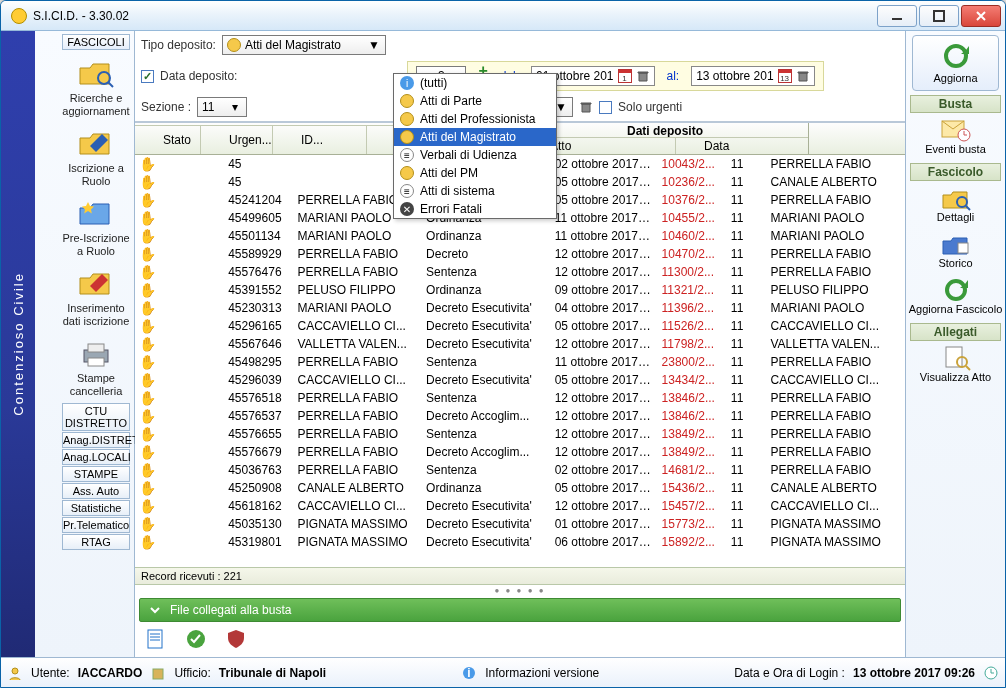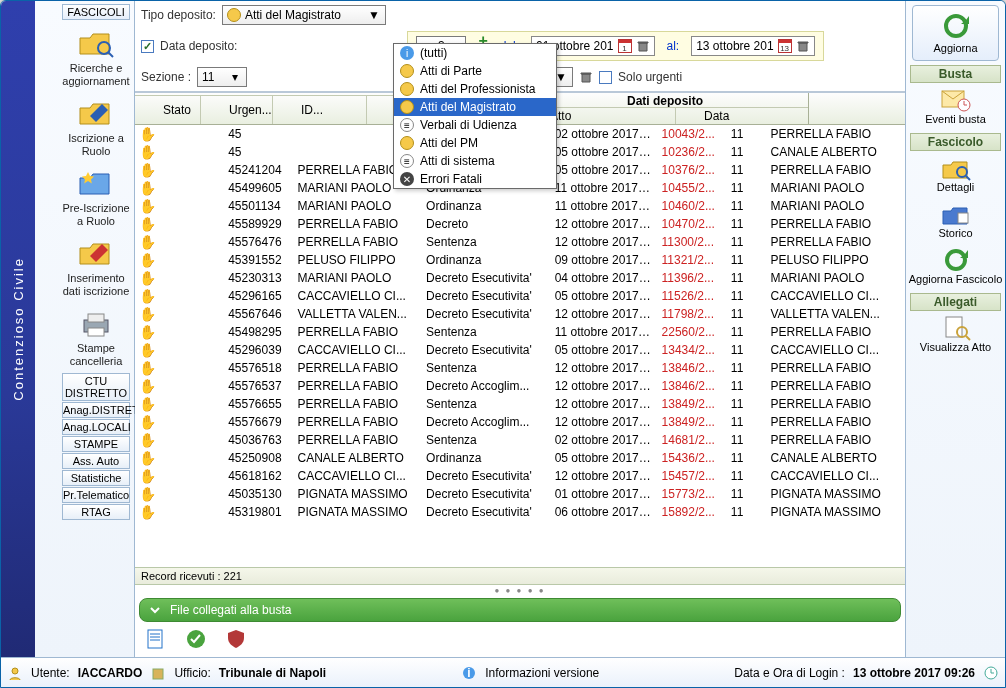--- a/index.html
+++ b/index.html
@@ -60,21 +60,21 @@
   .tr { display:flex; height:18px; align-items:center;}
   .td { padding:0 4px; border-right:1px solid transparent; white-space:nowrap; overflow:hidden; text-overflow:ellipsis;}
   .col-stato{width:42px;} .col-urg{width:48px;} .col-id{width:70px;} .col-mitt{width:130px;}
   .col-atto{width:130px;} .col-data{width:108px;} .col-ruolo{width:70px;} .col-sez{width:40px;} .col-giud{width:140px;}
   .ruolo-cell { color:#c22;}
   .ruolo-ico { width:12px; height:12px; background:#d33; margin-left:auto;}
   .hand-ico { color:#caa768; font-size:14px;}
 
   .record-bar { background:linear-gradient(#f5f7ea,#e9ecdc); border-top:1px solid #b9c8a8; border-bottom:1px solid #b9c8a8; padding:2px 6px; font-size:11px;}
   .dots { text-align:center; color:#888; font-size:8px; letter-spacing:2px; padding:1px;}
-  .collapsible { background:linear-gradient(#6fbf5a,#4aa33e); color:#fff; padding:4px 8px; display:flex; align-items:center; gap:8px; border:1px solid #3e8a33; border-radius:8px; margin:2px 4px;}
+  .collapsible { background:linear-gradient(#6fbf5a,#4aa33e); color:#fff; padding:4px 8px; display:flex; align-items:center; gap:8px; border:1px solid #3e8a33; border-radius:2px; margin:2px 4px;}
   .below-icons { display:flex; gap:18px; padding:4px 10px;}
 
   .rightbar { width:100px; background:linear-gradient(#f8fbff,#eef4fb); border-left:1px solid #9fb8d2; display:flex; flex-direction:column;}
   .big-btn { margin:4px 6px 0; border:1px solid #9fb8d2; background:linear-gradient(#fff,#e5eefb); border-radius:4px; padding:6px 2px; display:flex; flex-direction:column; align-items:center; gap:2px;}
   .big-btn span { font-size:11px; line-height:12px;}
   .section-head { background:linear-gradient(#e8f0de,#d7e3c8); border:1px solid #a9b98e; margin:4px 4px 0; text-align:center; font-weight:bold; color:#3a5a2a; padding:1px;}
   .r-item { display:flex; flex-direction:column; align-items:center; padding:4px 2px;}
   .r-item span { font-size:11px; text-align:center; line-height:12px;}
 
   .statusbar { height:30px; background:linear-gradient(#fff,#eaf1fb); border-top:1px solid #9fb8d2; display:flex; align-items:center; padding:4px 6px; gap:8px; font-size:11px;}
@@ -87,20 +87,42 @@
   
   .tbody::-webkit-scrollbar { width:17px;}
   .tbody::-webkit-scrollbar-track { background:#f0f0f0; border-left:1px solid #ccc;}
   .tbody::-webkit-scrollbar-thumb { background:linear-gradient(#e6ecf5,#c8d5e8); border:1px solid #9fb8d2; border-radius:2px;}
 </style>
 </head>
 <body>
 
 <div class="window">
 
+  <div class="titlebar">
+    <div class="title-icon"></div>
+    <div class="title-text">S.I.CI.D. - 3.30.02</div>
+    <div class="title-spacer"></div>
+    <div class="win-btns">
+      <div class="win-btn">
+          <svg width="12" height="12">
+            <rect x="1" y="8" width="10" height="2" fill="#333"></rect>
+          </svg>
+        </div>
+      <div class="win-btn">
+          <svg width="12" height="12">
+            <rect x="1" y="1" width="10" height="10" fill="none" stroke="#333" stroke-width="2"></rect>
+          </svg>
+        </div>
+      <div class="win-btn close">
+          <svg width="12" height="12">
+            <path d="M2 2 L10 10 M10 2 L2 10" stroke="#fff" stroke-width="2"></path>
+          </svg>
+        </div>
+    </div>
+  </div>
 
   <div class="client">
 
     <div class="leftbar">
       <span>Contenzioso Civile</span>
     </div>
 
     <div class="sidebar">
       <div class="sidebar-header">FASCICOLI</div>
 
@@ -410,21 +432,21 @@
               <div class="td col-sez">11</div>
               <div class="td col-giud">VALLETTA VALEN...</div>
             </div>
             <div class="tr">
               <div class="td col-stato"><span class="hand-ico">✋</span></div>
               <div class="td col-urg"></div>
               <div class="td col-id">45498295</div>
               <div class="td col-mitt">PERRELLA FABIO</div>
               <div class="td col-atto">Sentenza</div>
               <div class="td col-data">11 ottobre 2017 0...</div>
-              <div class="td col-ruolo ruolo-cell">22560/2...</div>
+              <div class="td col-ruolo ruolo-cell">23800/2...</div>
               <div class="td col-sez">11</div>
               <div class="td col-giud">PERRELLA FABIO</div>
             </div>
             <div class="tr">
               <div class="td col-stato"><span class="hand-ico">✋</span></div>
               <div class="td col-urg"></div>
               <div class="td col-id">45296039</div>
               <div class="td col-mitt">CACCAVIELLO CI...</div>
               <div class="td col-atto">Decreto Esecutivita'</div>
               <div class="td col-data">05 ottobre 2017 1...</div>

